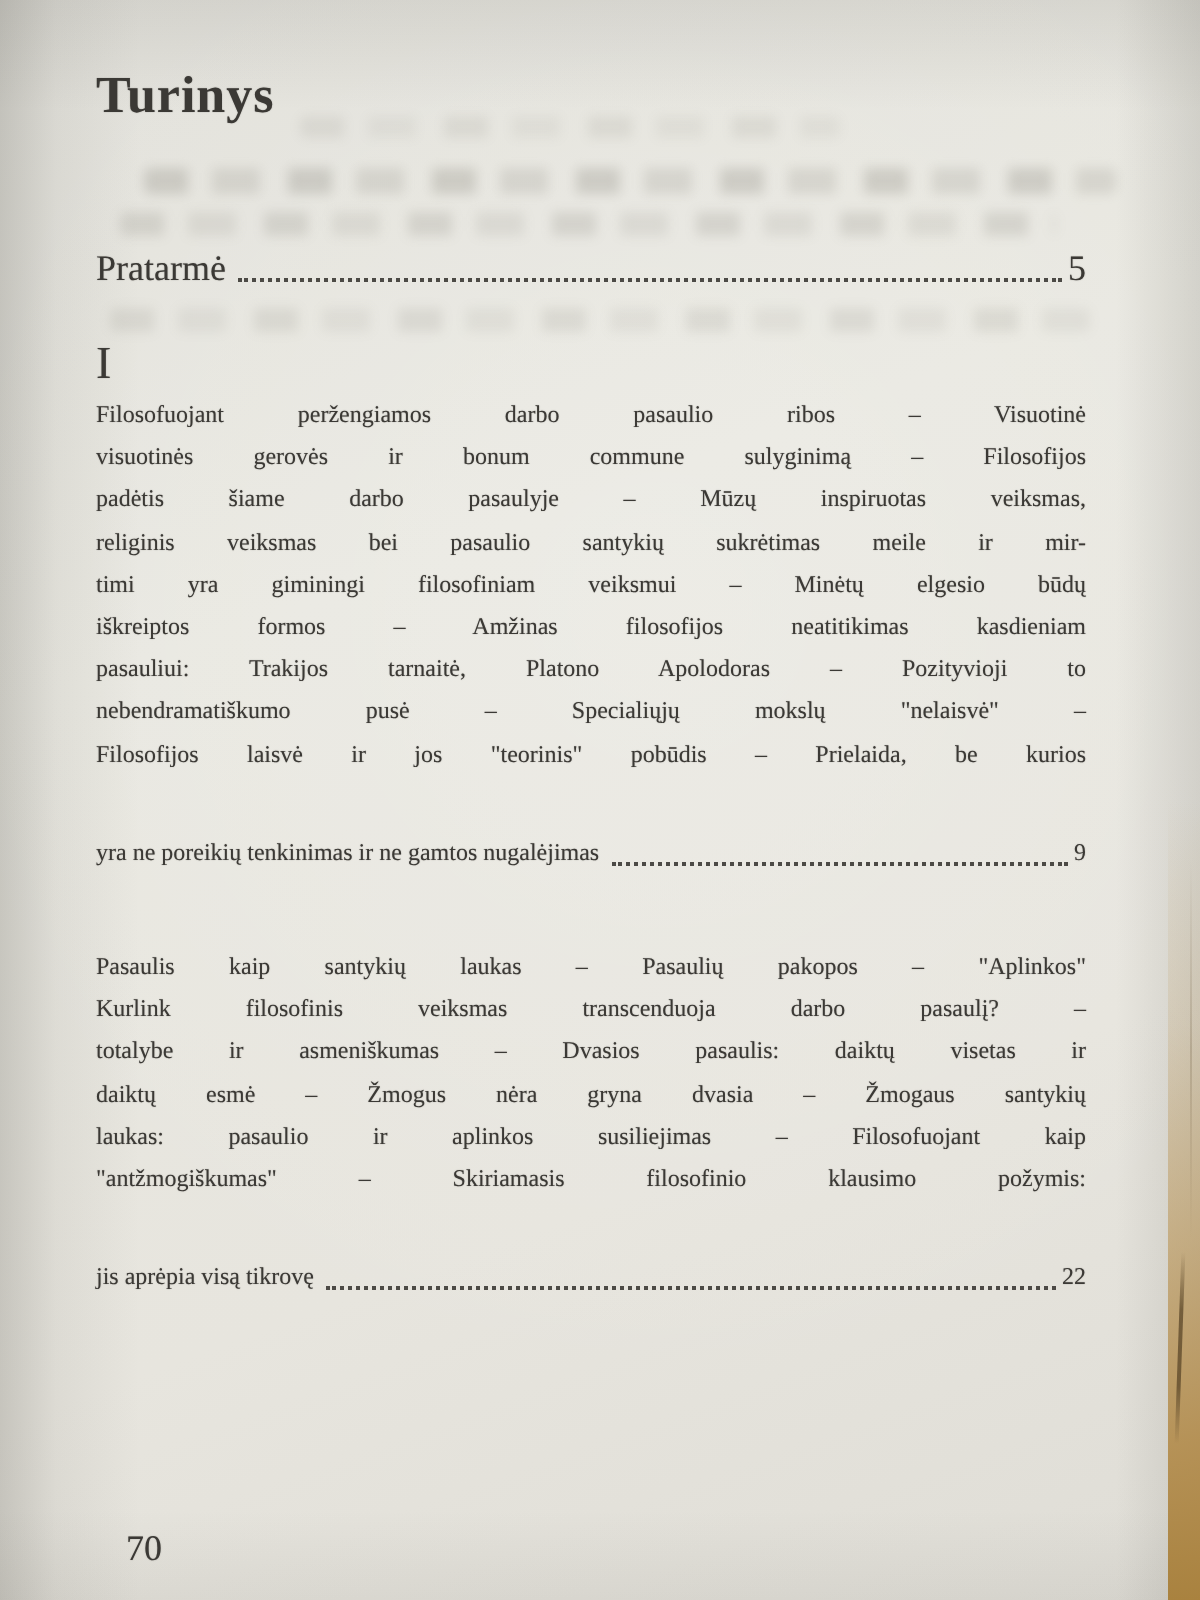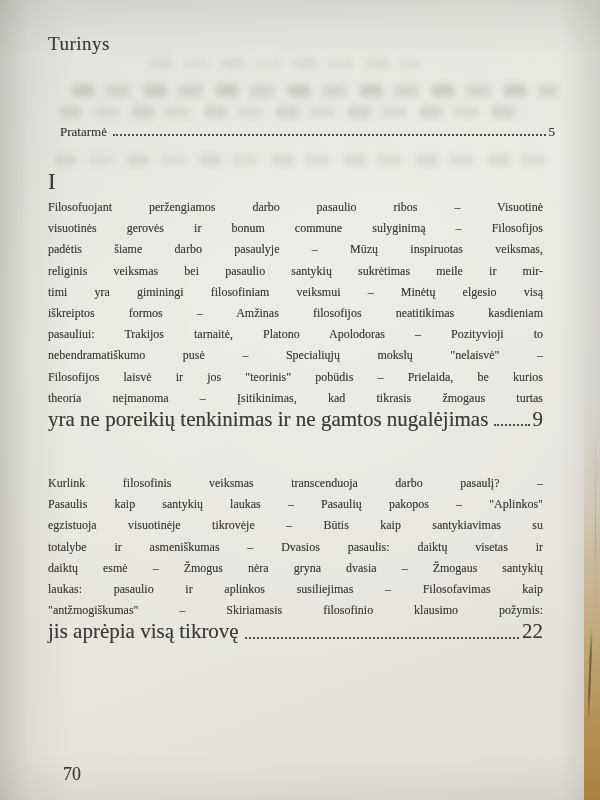--- a/index.html
+++ b/index.html
@@ -58,41 +58,41 @@
   }
 
   
   .content {
     position: absolute; left: 48px; top: 0; width: 495px; height: 800px;
     text-shadow: 0 0 .6px rgba(59,57,53,.45);
     filter: blur(.2px);
   }
   .title {
     position: absolute; top: 33px; left: 0; margin: 0;
-    font-size: 19px; font-weight: normal; letter-spacing: .5px;
+    font-size: 26px; font-weight: bold; letter-spacing: .5px;
   }
   .toc-row { display: flex; align-items: baseline; width: 100%; }
   .toc-row .label { white-space: nowrap; }
   .leader {
     flex: 1 1 auto; height: 0; align-self: flex-end;
     border-bottom: 2.2px dotted var(--ink, #3b3935);
     margin: 0 3px 4px 6px; opacity: .9;
   }
   .pnum { white-space: nowrap; }
-  .preface { position: absolute; top: 124px; left: 12px; font-size: 13px; }
+  .preface { position: absolute; top: 124px; left: 0; font-size: 18px; }
 
   .section { position: absolute; left: 0; width: 100%; }
   .s1 { top: 168px; }
   .s2 { top: 473px; }
   .sec-head { font-size: 23px; line-height: 28px; height: 29px; }
   .pline {
     font-size: 12px; line-height: 21.2px;
     text-align: justify; text-align-last: justify;
   }
-  .lastline { font-size: 21px; line-height: 21.2px; }
+  .lastline { font-size: 12px; line-height: 21.2px; margin-top: 28px; }
 
   .folio { position: absolute; top: 764px; left: 15px; font-size: 18px; }
 </style>
 </head>
 <body>
 
 <div class="scan">
   <div class="vignette"></div>
 
   <div class="ghost g4"></div>
@@ -113,40 +113,38 @@
       <span class="leader"></span>
       <span class="pnum">5</span>
     </div>
 
     <div class="section s1">
       <div class="sec-head">I</div>
       <div class="pline">Filosofuojant peržengiamos darbo pasaulio ribos – Visuotinė</div>
       <div class="pline">visuotinės gerovės ir bonum commune sulyginimą – Filosofijos</div>
       <div class="pline">padėtis šiame darbo pasaulyje – Mūzų inspiruotas veiksmas,</div>
       <div class="pline">religinis veiksmas bei pasaulio santykių sukrėtimas meile ir mir-</div>
-      <div class="pline">timi yra giminingi filosofiniam veiksmui – Minėtų elgesio visą</div>
+      <div class="pline">timi yra giminingi filosofiniam veiksmui – Minėtų elgesio būdų</div>
       <div class="pline">iškreiptos formos – Amžinas filosofijos neatitikimas kasdieniam</div>
       <div class="pline">pasauliui: Trakijos tarnaitė, Platono Apolodoras – Pozityvioji to</div>
       <div class="pline">nebendramatiškumo pusė – Specialiųjų mokslų "nelaisvė" –</div>
       <div class="pline">Filosofijos laisvė ir jos "teorinis" pobūdis – Prielaida, be kurios</div>
-      <div class="pline">theoria neįmanoma – Įsitikinimas, kad tikrasis žmogaus turtas</div>
       <div class="toc-row lastline">
         <span class="label">yra ne poreikių tenkinimas ir ne gamtos nugalėjimas</span>
         <span class="leader"></span>
         <span class="pnum">9</span>
       </div>
     </div>
 
     <div class="section s2">
+      <div class="pline">Pasaulis kaip santykių laukas – Pasaulių pakopos – "Aplinkos"</div>
       <div class="pline">Kurlink filosofinis veiksmas transcenduoja darbo pasaulį? –</div>
-      <div class="pline">Pasaulis kaip santykių laukas – Pasaulių pakopos – "Aplinkos"</div>
-      <div class="pline">egzistuoja visuotinėje tikrovėje – Būtis kaip santykiavimas su</div>
       <div class="pline">totalybe ir asmeniškumas – Dvasios pasaulis: daiktų visetas ir</div>
       <div class="pline">daiktų esmė – Žmogus nėra gryna dvasia – Žmogaus santykių</div>
-      <div class="pline">laukas: pasaulio ir aplinkos susiliejimas – Filosofavimas kaip</div>
+      <div class="pline">laukas: pasaulio ir aplinkos susiliejimas – Filosofuojant kaip</div>
       <div class="pline">"antžmogiškumas" – Skiriamasis filosofinio klausimo požymis:</div>
       <div class="toc-row lastline">
         <span class="label">jis aprėpia visą tikrovę</span>
         <span class="leader"></span>
         <span class="pnum">22</span>
       </div>
     </div>
 
     <div class="folio">70</div>
   </div>

